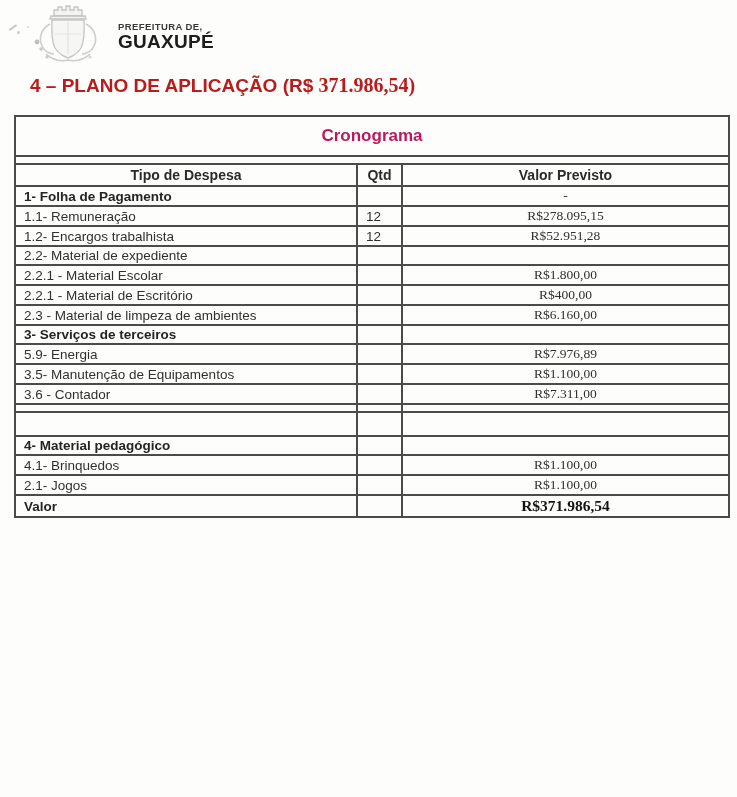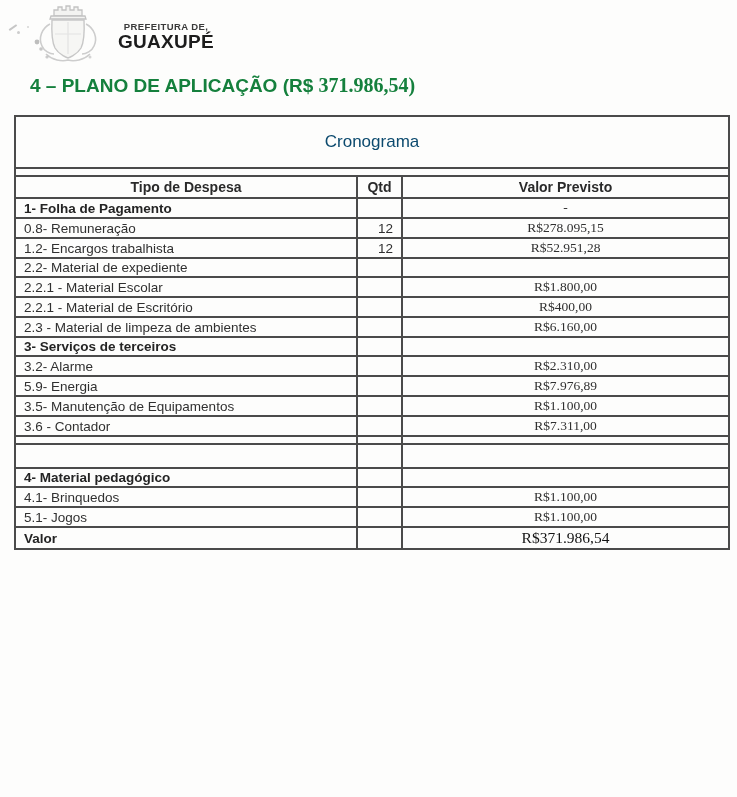--- a/index.html
+++ b/index.html
@@ -8,70 +8,70 @@
     width:737px;height:797px;
     background:#fdfdfc;
     overflow:hidden;
     font-family:"Liberation Sans", sans-serif;
     color:#2e2e2e;
   }
 
   
   .letterhead{position:absolute;left:24px;top:2px;height:64px;display:flex;align-items:flex-start;}
   .crest{width:88px;height:62px;opacity:.9;}
-  .orgtext{margin-left:6px;margin-top:20px;line-height:1;text-align:center;}
+  .orgtext{margin-left:6px;margin-top:20px;line-height:1;}
   .org-small{display:block;font-size:9.5px;font-weight:bold;color:#3a3a3a;letter-spacing:.4px;}
   .org-name{display:block;font-size:19px;font-weight:bold;color:#1c1c1c;letter-spacing:.3px;margin-top:0;}
 
   
   .artifact-a{position:absolute;left:7px;top:22px;width:9px;height:5px;border-bottom:2px solid #c6c6c6;transform:rotate(-35deg);}
   .artifact-b{position:absolute;left:17px;top:31px;width:3px;height:3px;background:#cdcdcd;border-radius:50%;}
   .artifact-c{position:absolute;left:27px;top:26px;width:2px;height:2px;background:#d4d4d4;border-radius:50%;}
 
   
-  .title{position:absolute;left:30px;top:74px;font-size:19px;font-weight:bold;color:#15803d;white-space:nowrap;}
+  .title{position:absolute;left:30px;top:74px;font-size:19px;font-weight:bold;color:#b91c1c;white-space:nowrap;}
   .title .amt{font-family:"Liberation Serif", serif;font-size:20px;}
 
   
   table.cron{
     position:absolute;left:14px;top:115px;
     width:714px;
     border-collapse:collapse;
     table-layout:fixed;
   }
   table.cron td{
     border:2px solid #4b4b4b;
     padding:1px 8px;
     vertical-align:middle;
     font-size:13.5px;
     color:#303030;
     overflow:hidden;
   }
   col.w-tipo{width:342px;} col.w-qtd{width:45px;} col.w-valor{width:327px;}
 
   tr.caption{height:26px;}
-  tr.caption td{text-align:center;font-weight:normal;font-size:17px;color:#0c4a6e;padding:15px;}
+  tr.caption td{text-align:center;font-weight:bold;font-size:17px;color:#be185d;padding:9px;}
   tr.gap{height:8px;} tr.gap td{padding:0;}
   tr.colhead{height:22px;}
   tr.colhead td{text-align:center;font-weight:bold;font-size:14px;color:#2a2a2a;padding:1px 2px;}
 
   tr.row{height:14px;}
   tr.spacer{height:8px;} tr.spacer td{padding:0;}
   tr.empty{height:24px;}
 
   td.c-tipo{text-align:left;}
-  td.c-qtd{text-align:right;font-size:12.5px;padding:1px 2px;}
+  td.c-qtd{text-align:left;font-size:12.5px;padding:1px 2px;}
   td.c-valor{
     text-align:center;
     font-family:"Liberation Serif", serif;
     font-size:15px;color:#1d1d1d;
   }
   tr.section td.c-tipo{font-weight:bold;color:#242424;}
   tr.total td.c-tipo{font-weight:bold;color:#242424;margin-left:45px;}
-  tr.total td.c-valor{font-weight:normal;font-size:15.5px;color:#141414;}
+  tr.total td.c-valor{font-weight:bold;font-size:15.5px;color:#141414;}
 </style>
 </head>
 <body>
 
 <div class="page">
 
   <div class="artifact-a"></div>
   <div class="artifact-b"></div>
   <div class="artifact-c"></div>
 
@@ -124,21 +124,21 @@
         <td>Qtd</td>
         <td>Valor Previsto</td>
       </tr>
 
     <tr class="row section">
           <td class="c-tipo">1- Folha de Pagamento</td>
           <td class="c-qtd"></td>
           <td class="c-valor">-</td>
         </tr>
         <tr class="row item">
-          <td class="c-tipo">0.8- Remuneração</td>
+          <td class="c-tipo">1.1- Remuneração</td>
           <td class="c-qtd">12</td>
           <td class="c-valor">R$278.095,15</td>
         </tr>
         <tr class="row item">
           <td class="c-tipo">1.2-  Encargos trabalhista</td>
           <td class="c-qtd">12</td>
           <td class="c-valor">R$52.951,28</td>
         </tr>
         <tr class="row item">
           <td class="c-tipo">2.2-  Material de expediente</td>
@@ -159,25 +159,20 @@
           <td class="c-tipo">2.3 -  Material de limpeza de ambientes</td>
           <td class="c-qtd"></td>
           <td class="c-valor">R$6.160,00</td>
         </tr>
         <tr class="row section">
           <td class="c-tipo">3- Serviços de terceiros</td>
           <td class="c-qtd"></td>
           <td class="c-valor"></td>
         </tr>
         <tr class="row item">
-          <td class="c-tipo">3.2- Alarme</td>
-          <td class="c-qtd"></td>
-          <td class="c-valor">R$2.310,00</td>
-        </tr>
-        <tr class="row item">
           <td class="c-tipo">5.9- Energia</td>
           <td class="c-qtd"></td>
           <td class="c-valor">R$7.976,89</td>
         </tr>
         <tr class="row item">
           <td class="c-tipo">3.5-  Manutenção de Equipamentos</td>
           <td class="c-qtd"></td>
           <td class="c-valor">R$1.100,00</td>
         </tr>
         <tr class="row item">
@@ -199,21 +194,21 @@
           <td class="c-tipo">4-  Material pedagógico</td>
           <td class="c-qtd"></td>
           <td class="c-valor"></td>
         </tr>
         <tr class="row item">
           <td class="c-tipo">4.1- Brinquedos</td>
           <td class="c-qtd"></td>
           <td class="c-valor">R$1.100,00</td>
         </tr>
         <tr class="row item">
-          <td class="c-tipo">5.1- Jogos</td>
+          <td class="c-tipo">2.1- Jogos</td>
           <td class="c-qtd"></td>
           <td class="c-valor">R$1.100,00</td>
         </tr>
         <tr class="row total">
           <td class="c-tipo">Valor</td>
           <td class="c-qtd"></td>
           <td class="c-valor">R$371.986,54</td>
         </tr>
       </tbody>
   </table>

